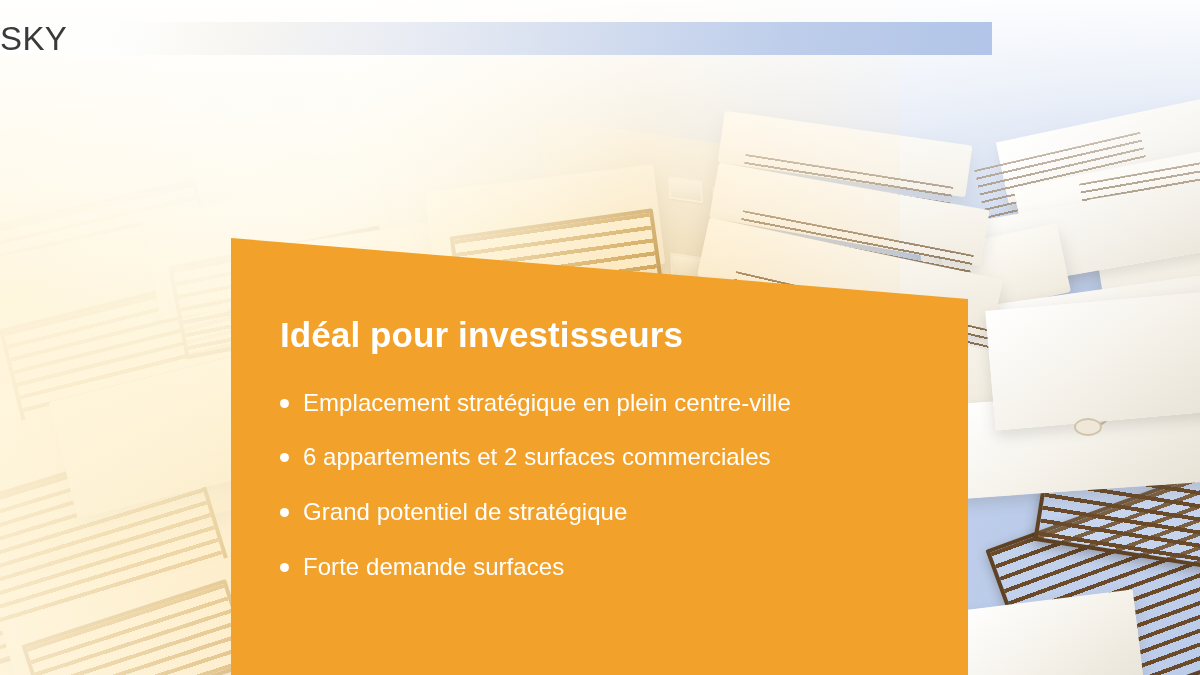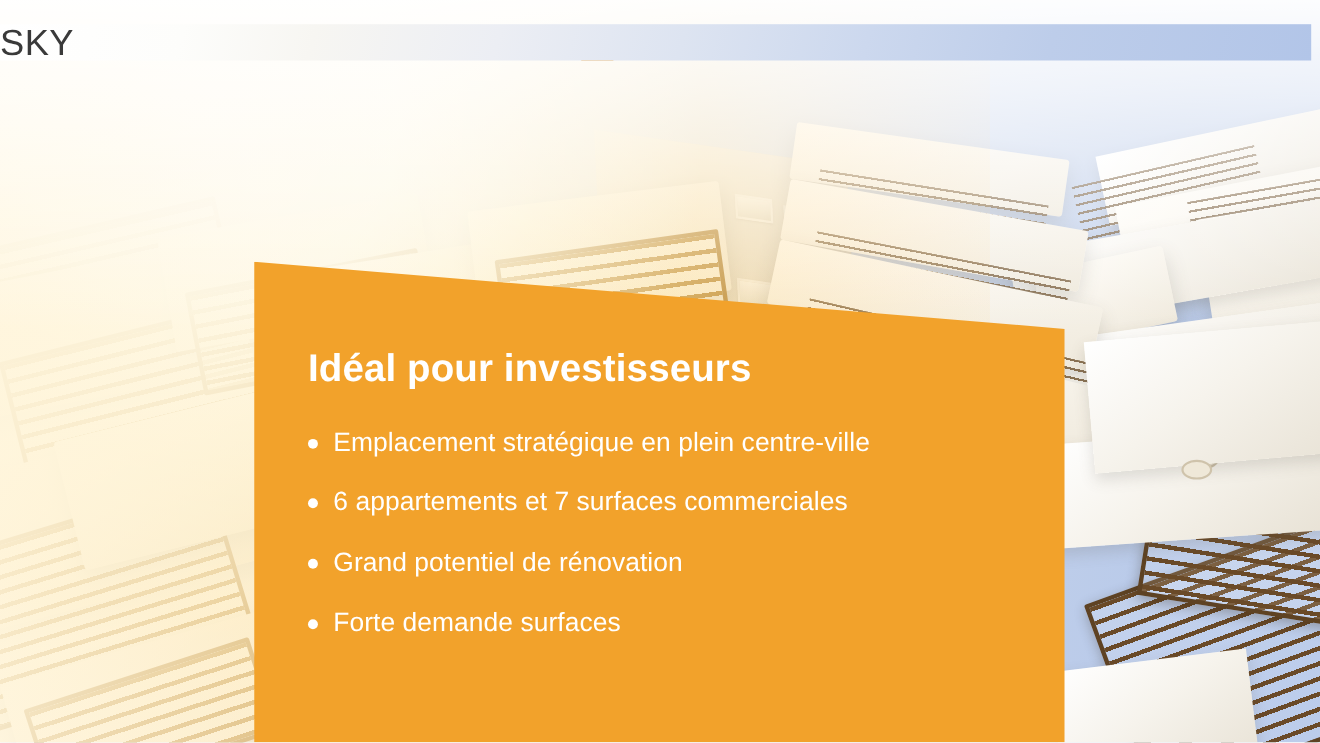--- a/index.html
+++ b/index.html
@@ -114,21 +114,21 @@
     pointer-events:none;
   }
   .leftwash{
     position:absolute; left:0; top:0; width:640px; height:675px;
     background:linear-gradient(to right, rgba(255,246,222,.85) 0%, rgba(255,243,214,.45) 45%, rgba(255,240,205,0) 100%);
     pointer-events:none;
   }
 
   
   .logo-wrap {
-    position:absolute; left:0; top:22px; width:1192px;
+    position:absolute; left:0; top:22px; width:992px;
     display:flex; align-items:center; justify-content:center; gap:14px;
     z-index:30;
   }
   .logo-mark { display:flex; flex-direction:column; gap:4px; width:30px; }
   .logo-mark i { display:block; height:5px; width:100%; background:#EE9F2E; border-radius:1px; }
   .logo-mark i.dark { background:#111111; }
   .logo-text { font-size:33px; letter-spacing:.4px; line-height:1; white-space:nowrap; }
   .logo-text .immo { color:#EE9F2E; font-weight:700; }
   .logo-text .sky  { color:#3A3A3A; font-weight:300; }
 
@@ -252,25 +252,25 @@
 
       <div class="panel-title">Idéal pour investisseurs</div>
 
       <ul class="bullets">
         <li>
           <span class="dot"></span>
           <span>Emplacement stratégique en plein centre-ville</span>
         </li>
         <li>
           <span class="dot"></span>
-          <span>6 appartements et 7 surfaces commerciales</span>
-        </li>
-        <li>
-          <span class="dot"></span>
-          <span>Grand potentiel de rénovation</span>
+          <span>6 appartements et 2 surfaces commerciales</span>
+        </li>
+        <li>
+          <span class="dot"></span>
+          <span>Grand potentiel de stratégique</span>
         </li>
         <li>
           <span class="dot"></span>
           <span>Forte demande surfaces</span>
         </li>
       </ul>
 
     </div>
   </div>
 

